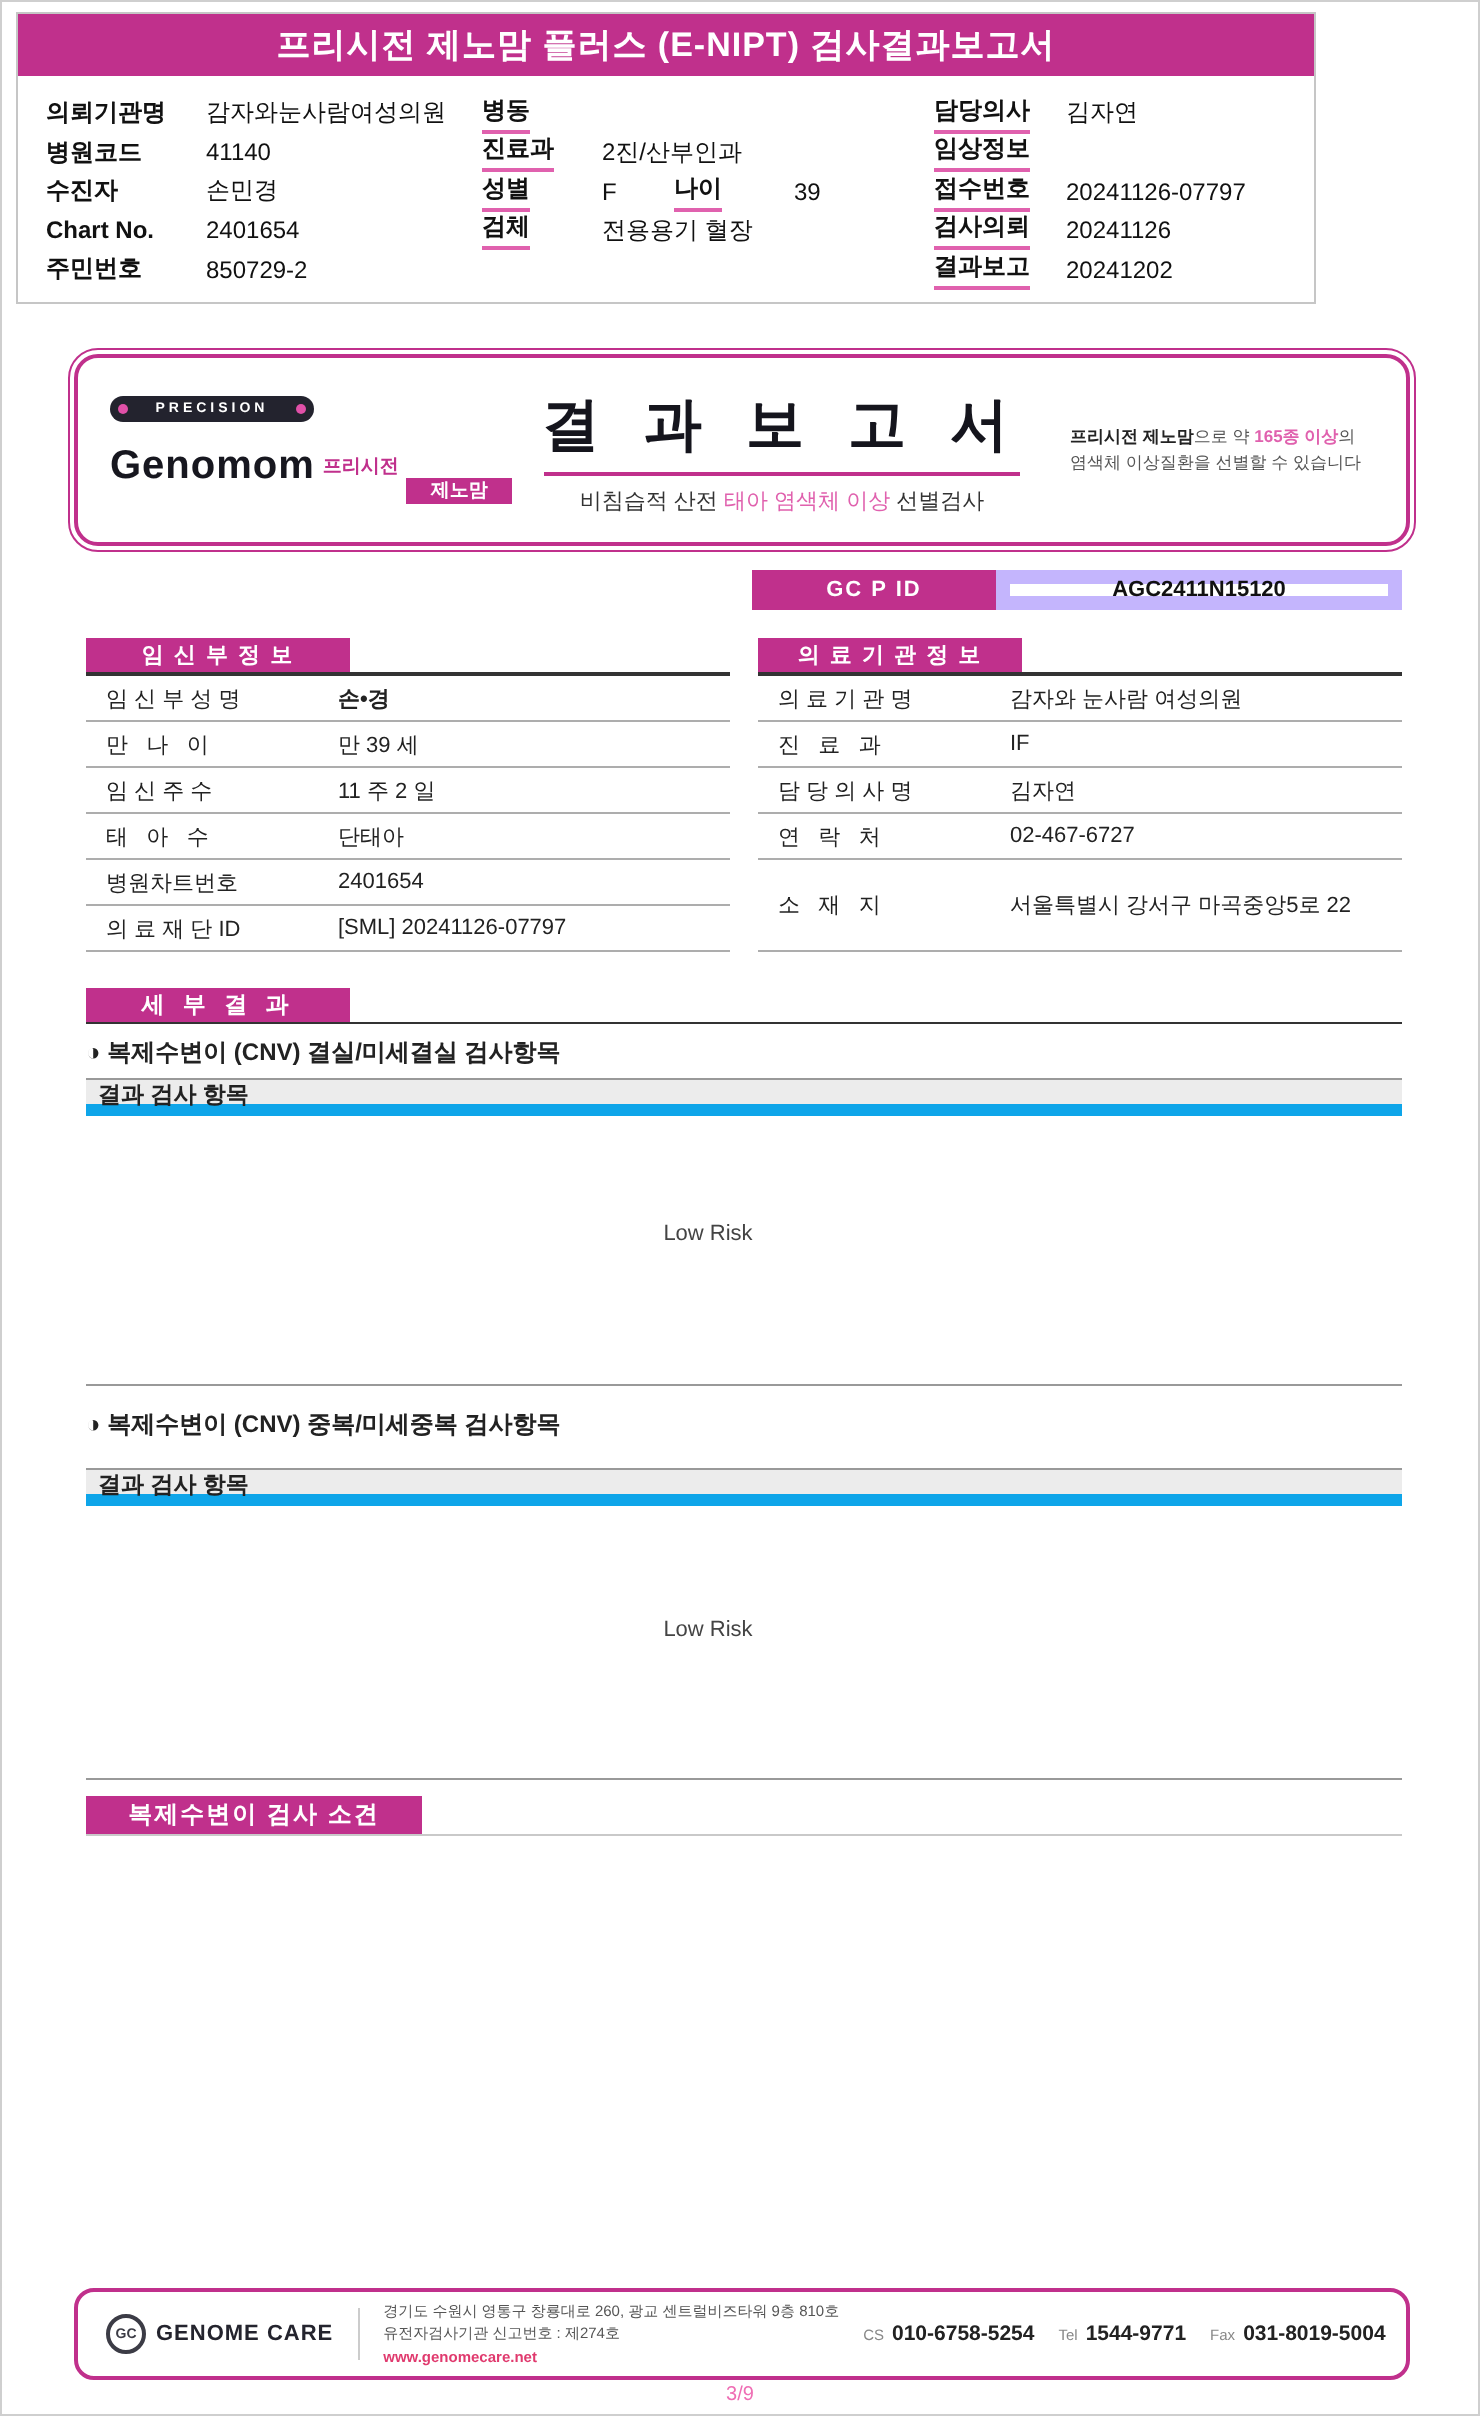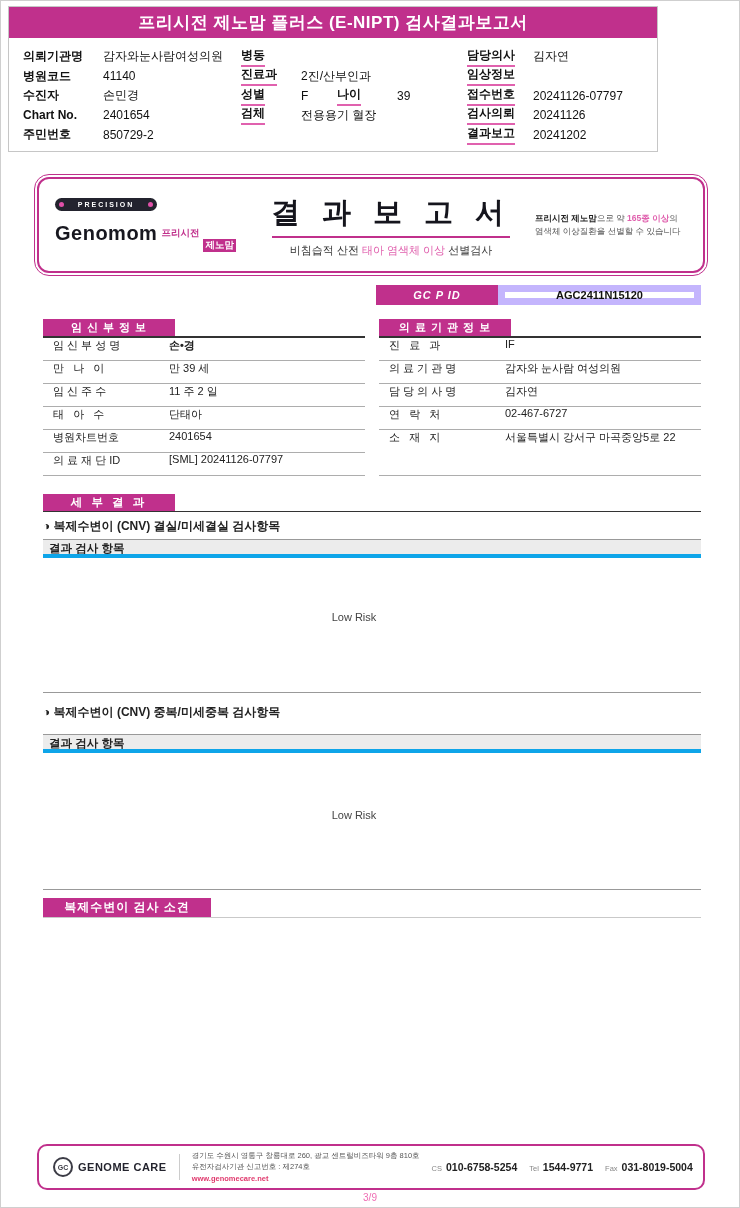--- a/index.html
+++ b/index.html
@@ -31,59 +31,59 @@
               border-radius:12px; display:flex; align-items:center; padding:0 16px; background:#fff; }
   .logo { width:192px; }
   .precision-pill { width:102px; height:13px; background:#23232e; border-radius:7px;
                     display:flex; align-items:center; justify-content:space-between;
                     padding:0 4px; margin-bottom:4px; }
   .precision-pill .dot { width:5px; height:5px; border-radius:50%; background:#e050a8; }
   .precision-pill .ptxt { color:#fff; font-size:7px; letter-spacing:2px; font-weight:bold; }
   .brand-line { display:flex; align-items:center; gap:4px; white-space:nowrap; }
   .brand { font-size:20px; font-weight:800; color:#17171f; letter-spacing:.5px; }
   .kor1 { font-size:9.5px; font-weight:bold; color:var(--accent); }
-  .kor2 { font-size:9.5px; font-weight:bold; color:#fff; background:var(--accent); padding:0 2px;margin-top:24px; }
+  .kor2 { font-size:9.5px; font-weight:bold; color:#fff; background:var(--accent); padding:0 12px;margin-top:24px; }
   .doc-title-wrap { flex:1; text-align:center; }
   .doc-title { font-size:29px; font-weight:800; color:#15151d; letter-spacing:7px; white-space:nowrap; }
   .doc-title-line { width:238px; height:2px; background:var(--accent); margin:3px auto 5px; }
   .doc-sub { font-size:11px; color:#333; white-space:nowrap; }
   .doc-sub .pink { color:var(--pink); }
   .tagline { width:152px; font-size:8.5px; color:#555; line-height:1.55; }
   .tagline .b { font-weight:bold; color:#222; }
   .tagline .pink { color:var(--pink); font-weight:bold; }
 
   
   .gcpid { position:absolute; left:375px; top:284px; width:325px; height:20px; display:flex; }
   .gcpid-label { width:122px; background:var(--accent); color:#fff; font-size:11px; font-weight:bold;
-                 font-style:italic; display:flex; align-items:center; justify-content:center; letter-spacing:1px; }
+                 display:flex; align-items:center; justify-content:center; letter-spacing:1px; }
   .gcpid-value { flex:1; border:7px solid #c4b5fd; display:flex; align-items:center; justify-content:center;
                  font-size:11px; font-weight:bold; color:#111; background:#fff; }
 
   
   .info-table { position:absolute; top:318px; }
   .info-table.tleft { left:42px; width:322px; }
   .info-table.tright { left:378px; width:322px; }
   .it-head { width:132px; height:17px; background:var(--accent); color:#fff; font-size:11px;
              font-weight:bold; display:flex; align-items:center; justify-content:center; letter-spacing:1px; }
   .it-body { border-top:2px solid #333; }
-  .it-row { display:flex; align-items:flex-start; min-height:23px; border-bottom:1px solid #adadad;
+  .it-row { display:flex; align-items:center; min-height:23px; border-bottom:1px solid #adadad;
             font-size:11px; color:#222; }
   .it-row.tall { min-height:46px; }
   .it-label { width:118px; padding-left:10px; white-space:pre; flex:none; }
   .it-value { flex:1; padding-left:8px; }
   .it-value.bold { font-weight:bold; }
 
   
   .sec-head { position:absolute; left:42px; width:658px; border-bottom:1.5px solid #333; }
   .sec-head .bar { width:132px; height:17px; background:var(--accent); color:#fff; font-size:11.5px;
                    font-weight:bold; display:flex; align-items:center; justify-content:center; letter-spacing:3px;margin-top:12px; }
   .details-head { top:481px; }
   .cnv-heading { position:absolute; left:42px; font-size:12px; font-weight:bold; color:#222; }
   .cnv-bar { position:absolute; left:42px; width:658px; height:19px; background:#ececec;
-             border-top:1px solid #999; border-bottom:4px solid #0ea5e9; font-size:11.5px; font-weight:bold;
+             border-top:1px solid #999; border-bottom:6px solid #0ea5e9; font-size:11.5px; font-weight:bold;
              color:#222; line-height:17px; padding-left:6px; }
   .low-risk { position:absolute; left:24px; width:658px; text-align:center; font-size:11px; color:#444; }
   .sec-endline { position:absolute; left:42px; width:658px; height:0; border-bottom:1px solid #999; }
   .findings-head { position:absolute; left:42px; top:897px; width:658px; border-bottom:1px solid #c9c9c9; }
   .findings-head .bar { width:168px; height:19px; background:var(--accent); color:#fff; font-weight:bold;
                         font-size:12px; display:flex; align-items:center; justify-content:center; letter-spacing:1px; }
 
   
   .foot { position:absolute; left:36px; top:1143px; width:668px; height:46px;
           border:2px solid var(--accent); border-radius:10px; display:flex; align-items:center;
@@ -238,26 +238,26 @@
         <span class="it-label">의 료 재 단 ID</span>
         <span class="it-value">[SML] 20241126-07797</span>
       </div>
     </div>
   </div>
 
   <div class="info-table tright">
     <div class="it-head">의 료 기 관 정 보</div>
     <div class="it-body">
       <div class="it-row">
+        <span class="it-label">의 료 기 관 명</span>
+        <span class="it-value">감자와 눈사람 여성의원</span>
+      </div>
+      <div class="it-row">
         <span class="it-label">진   료   과</span>
         <span class="it-value">IF</span>
-      </div>
-      <div class="it-row">
-        <span class="it-label">의 료 기 관 명</span>
-        <span class="it-value">감자와 눈사람 여성의원</span>
       </div>
       <div class="it-row">
         <span class="it-label">담 당 의 사 명</span>
         <span class="it-value">김자연</span>
       </div>
       <div class="it-row">
         <span class="it-label">연   락   처</span>
         <span class="it-value">02-467-6727</span>
       </div>
       <div class="it-row tall">

